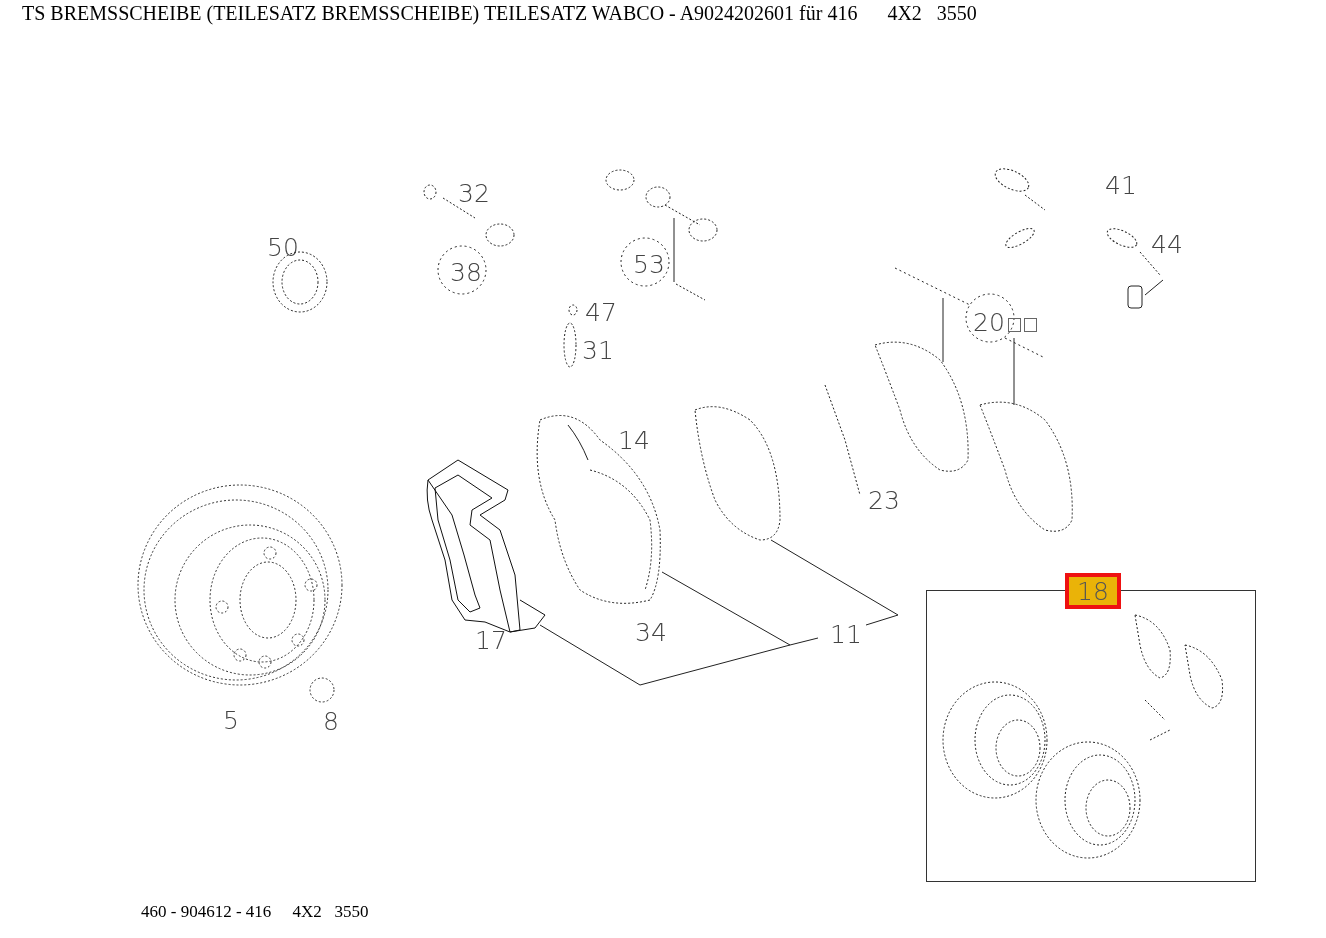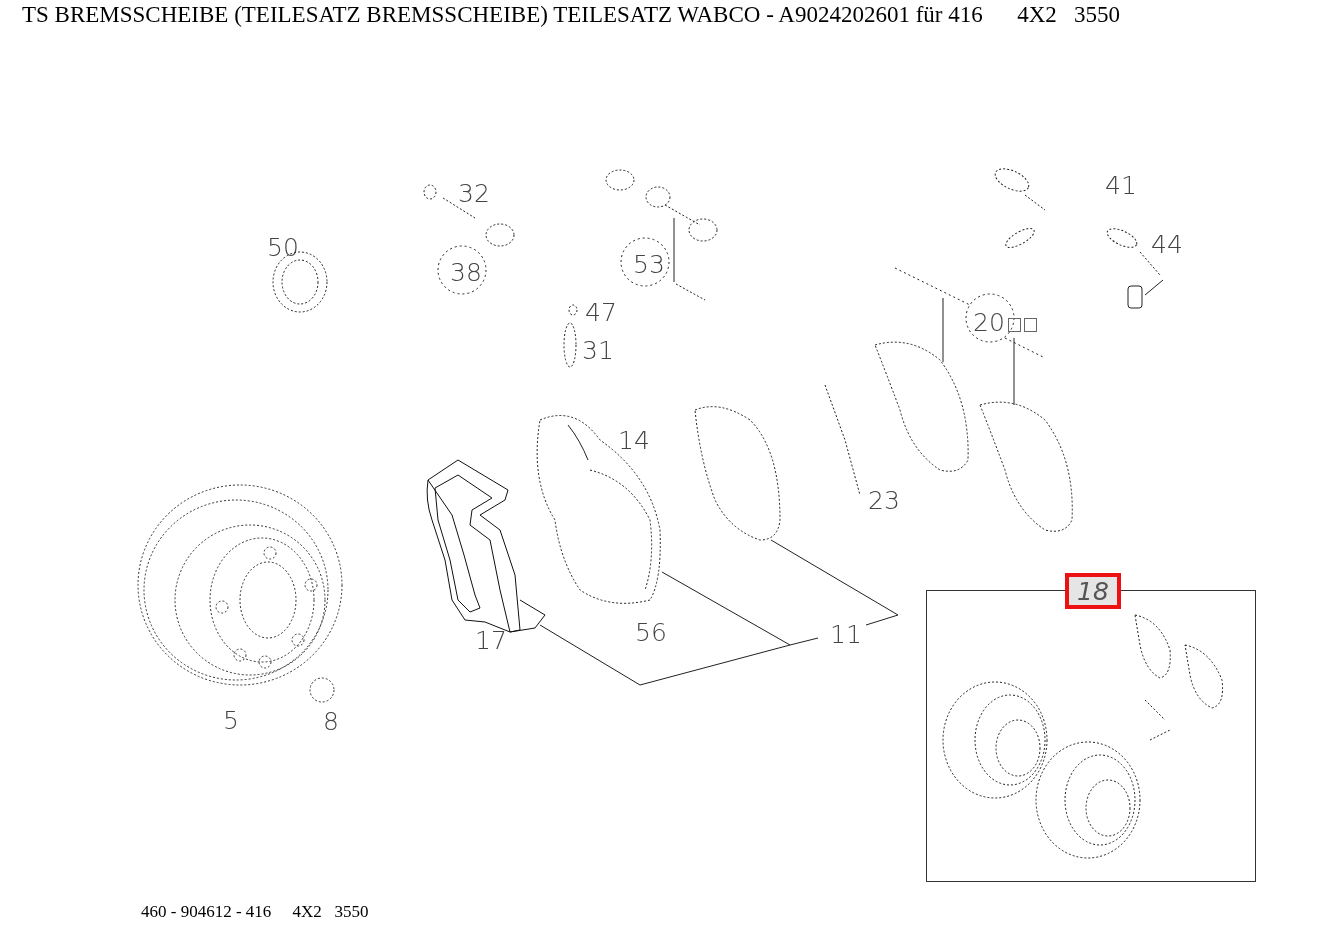--- a/index.html
+++ b/index.html
@@ -1,21 +1,21 @@
 <!DOCTYPE html>
 <html><head>
 <meta charset="utf-8">
 <style>
   html, body { margin: 0; padding: 0; background: #ffffff; }
   body { width: 1326px; height: 938px; position: relative; overflow: hidden; font-family: "Liberation Serif", "DejaVu Serif", serif; color: #000; }
-  .title { position: absolute; left: 22px; top: 2px; font-size: 23px; white-space: pre; letter-spacing: 0px; }
+  .title { position: absolute; left: 22px; top: 2px; font-size: 20px; white-space: pre; letter-spacing: 0px; }
   .footer { position: absolute; left: 141px; top: 902px; font-size: 17px; white-space: pre; }
   .diagram { position: absolute; left: 0; top: 0; width: 1326px; height: 938px; }
   .callout { position: absolute; font-family: "DejaVu Sans", sans-serif; font-size: 25px; color: #444; font-weight: 300; cursor: pointer; line-height: 1; }
-  .callout.hl { border: 4px solid #ee1111; padding: 2px 8px 1px 8px; background: #e5e5e5; color: #555; font-style: italic; }
+  .callout.hl { border: 4px solid #ee1111; padding: 2px 8px 1px 8px; background: #eab308; color: #555; }
   .frame { position: absolute; left: 926px; top: 590px; width: 328px; height: 290px; border: 1px solid #333; }
   .sq { display:inline-block; width: 11px; height: 12px; border: 1px solid #666; margin-left: 3px; vertical-align: -1px; }
 </style>
 </head>
 <body>
 
 <div class="title">TS BREMSSCHEIBE (TEILESATZ BREMSSCHEIBE) TEILESATZ WABCO - A9024202601 für 416      4X2   3550</div>
 
 <svg class="diagram" viewBox="0 0 1326 938" width="1326" height="938" xmlns="http://www.w3.org/2000/svg">
   <g fill="none" stroke="#222" stroke-width="1">
@@ -129,19 +129,19 @@
 <span class="callout" style="left:450px;top:260px;">38</span>
 <span class="callout" style="left:633px;top:252px;">53</span>
 <span class="callout" style="left:585px;top:300px;">47</span>
 <span class="callout" style="left:582px;top:338px;">31</span>
 <span class="callout" style="left:1105px;top:173px;text-align:center;">41</span>
 <span class="callout" style="left:1151px;top:232px;">44</span>
 <span class="callout" style="left:973px;top:310px;"><span>20</span><span class="sq"></span><span class="sq"></span></span>
 <span class="callout" style="left:618px;top:428px;">14</span>
 <span class="callout" style="left:868px;top:472px;margin-top:16px;">23</span>
 <span class="callout" style="left:475px;top:628px;">17</span>
-<span class="callout" style="left:635px;top:620px;">56</span>
+<span class="callout" style="left:635px;top:620px;">34</span>
 <span class="callout" style="left:830px;top:622px;">11</span>
 <span class="callout" style="left:223px;top:708px;">5</span>
 <span class="callout" style="left:323px;top:709px;">8</span>
 <span class="callout hl" style="left:1065px;top:573px;">18</span>
 
 <div class="footer">460 - 904612 - 416     4X2   3550</div>
 
 </body></html>

